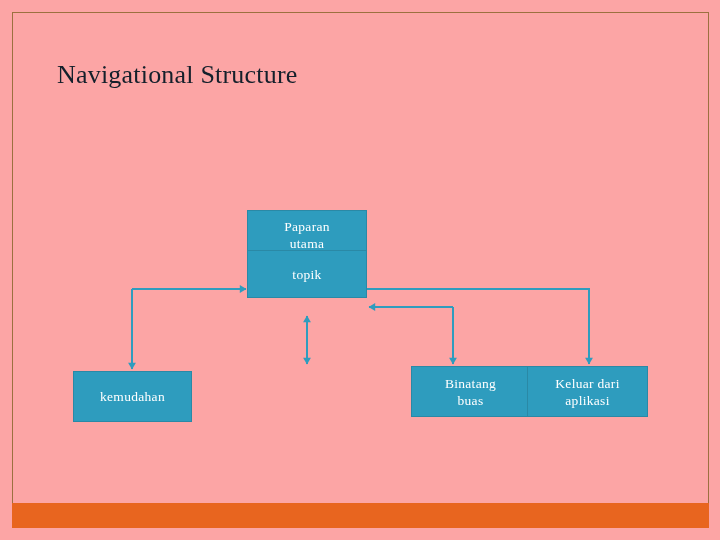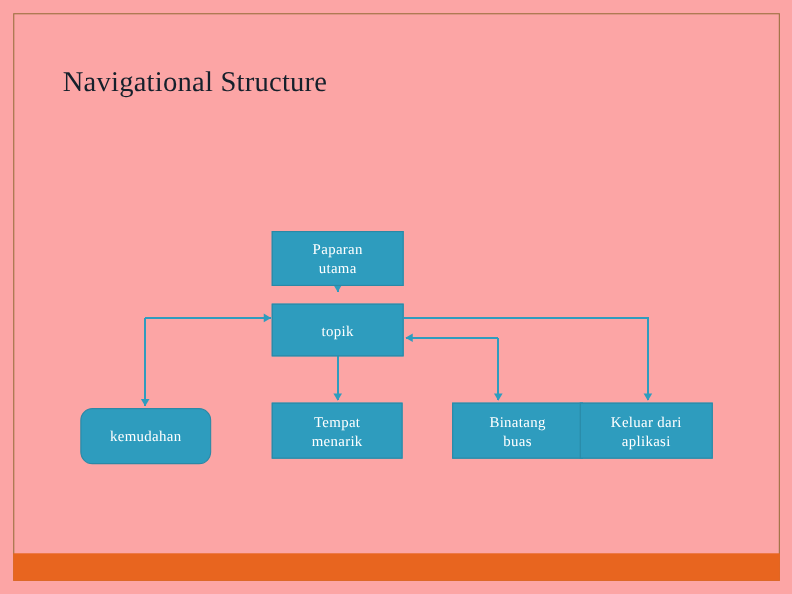--- a/index.html
+++ b/index.html
@@ -114,26 +114,24 @@
 
       <line x1="367" y1="289" x2="589" y2="289"></line>
       <line x1="589" y1="288" x2="589" y2="364" marker-end="url(#ah-down)"></line>
 
     </g>
   </svg>
 
   <div class="node" style="left:247px; top:170px; width:120px; height:50px;margin-top:40px;">Paparan
 utama</div>
 
-  <div class="node" style="left:247px; top:276px; width:120px; height:48px;">topik</div>
+  <div class="node" style="left:247px; top:250px; width:120px; height:48px;">topik</div>
 
-  <div class="node" style="left:73px; top:371px; width:119px; height:51px;border-radius:11px;">kemudahan</div>
+  <div class="node" style="left:73px; top:371px; width:119px; height:51px;">kemudahan</div>
 
-  <div class="node" style="left:247px; top:366px; width:119px; height:51px;">Tempat
-menarik</div>
 
   <div class="node" style="left:411px; top:366px; width:119px; height:51px;">Binatang
 buas</div>
 
   <div class="node" style="left:527px; top:366px; width:121px; height:51px;">Keluar  dari
 aplikasi</div>
 
   <div id="accentbar"></div>
 
 </div>

